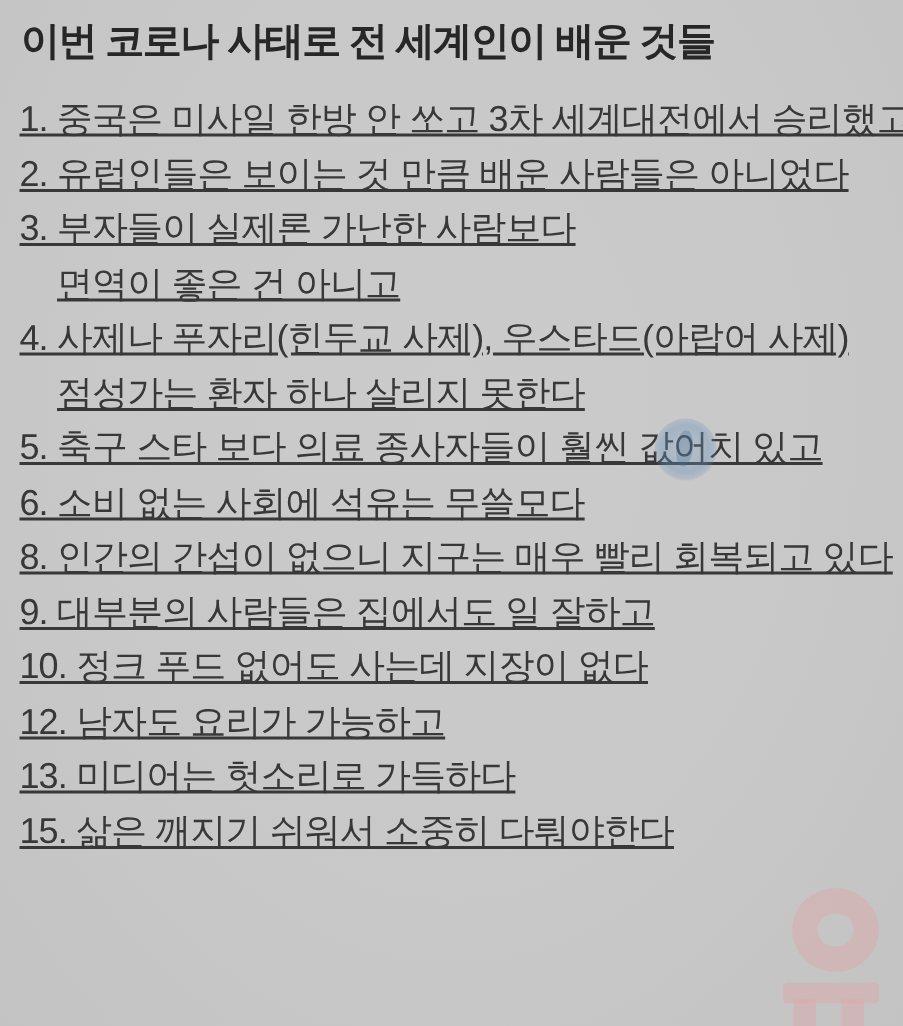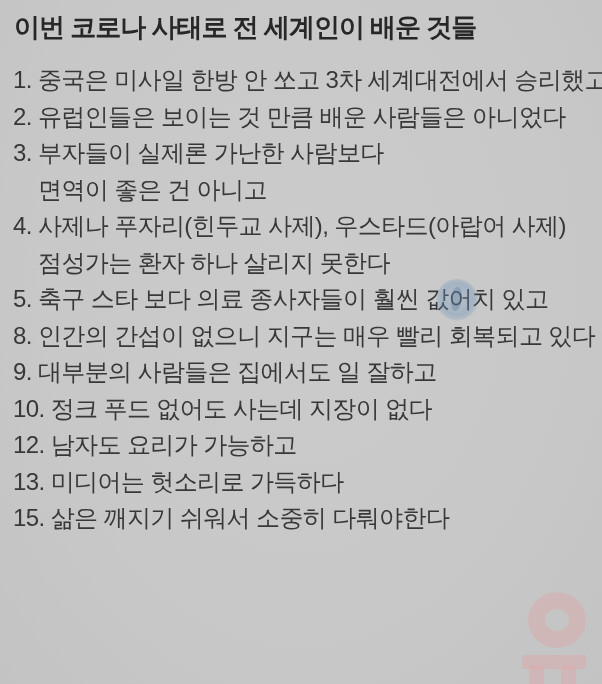--- a/index.html
+++ b/index.html
@@ -30,20 +30,21 @@
     left: 13px;
     top: 62px;
     right: 0;
     color: #383838;
     font-size: 24px;
     letter-spacing: -0.6px;
   }
   .line {
     line-height: 36.5px;
     white-space: nowrap;
+    text-decoration: underline;
   }
   .line.cont {
     padding-left: 25px;
   }
   
   .stamp-blue {
     position: absolute;
     left: 436px;
     top: 279px;
     width: 42px;
@@ -114,20 +115,21 @@
   <h1 class="title">이번 코로나 사태로 전 세계인이 배운 것들</h1>
 
   <div class="list" id="lessons-list">
       <div class="line">1. 중국은 미사일 한방 안 쏘고 3차 세계대전에서 승리했고</div>
       <div class="line">2. 유럽인들은 보이는 것 만큼 배운 사람들은 아니었다</div>
       <div class="line">3. 부자들이 실제론 가난한 사람보다</div>
       <div class="line cont">면역이 좋은 건 아니고</div>
       <div class="line">4. 사제나 푸자리(힌두교 사제), 우스타드(아랍어 사제)</div>
       <div class="line cont">점성가는 환자 하나 살리지 못한다</div>
       <div class="line">5. 축구 스타 보다 의료 종사자들이 훨씬 값어치 있고</div>
+      <div class="line">6. 소비 없는 사회에 석유는 무쓸모다</div>
       <div class="line">8. 인간의 간섭이 없으니 지구는 매우 빨리 회복되고 있다</div>
       <div class="line">9. 대부분의 사람들은 집에서도 일 잘하고</div>
       <div class="line">10. 정크 푸드 없어도 사는데 지장이 없다</div>
       <div class="line">12. 남자도 요리가 가능하고</div>
       <div class="line">13. 미디어는 헛소리로 가득하다</div>
       <div class="line">15. 삶은 깨지기 쉬워서 소중히 다뤄야한다</div>
     </div>
 
   <div class="stamp-blue"></div>
 

